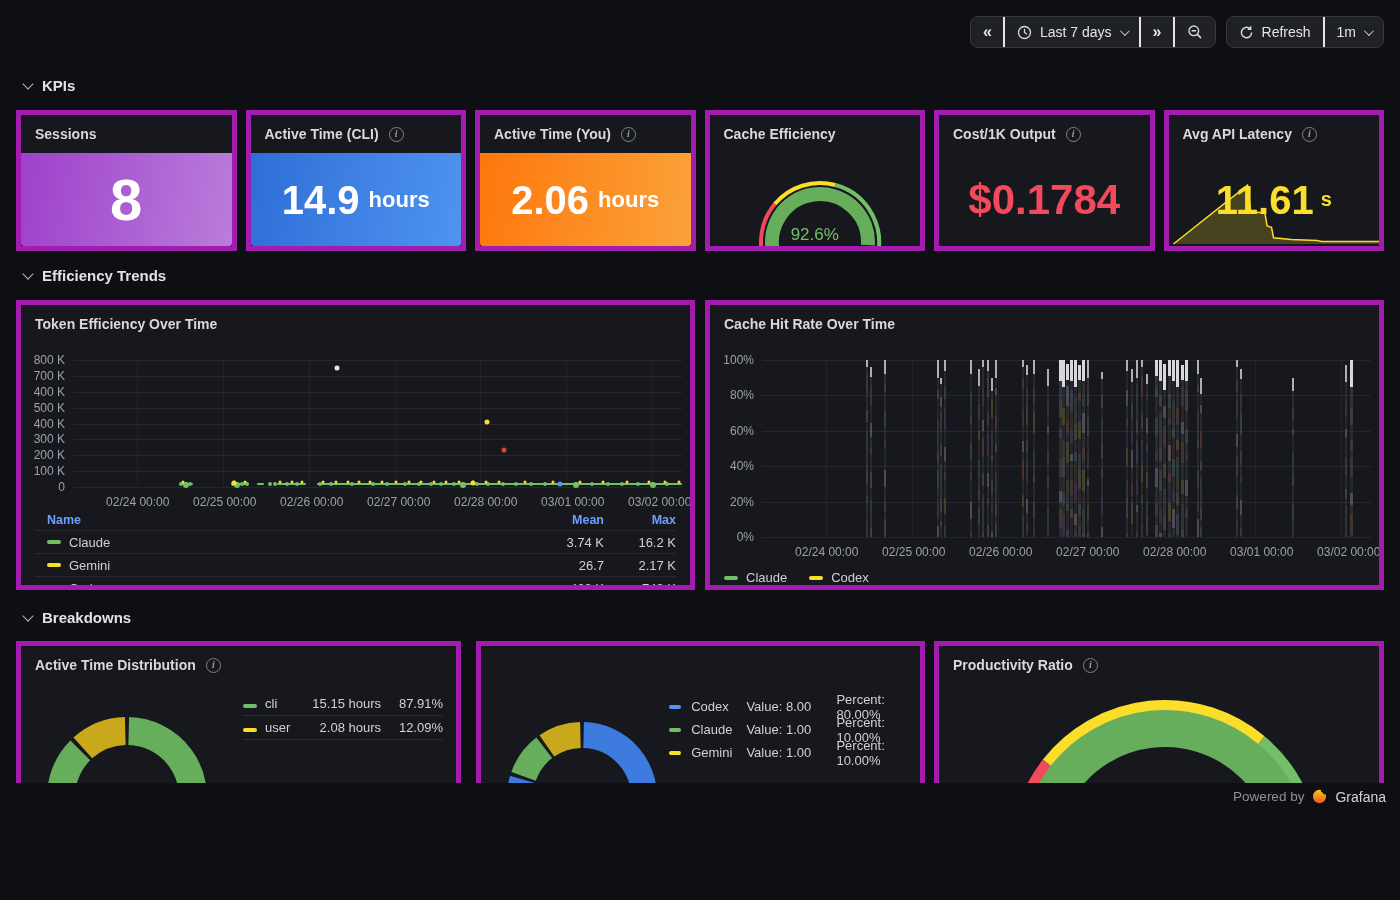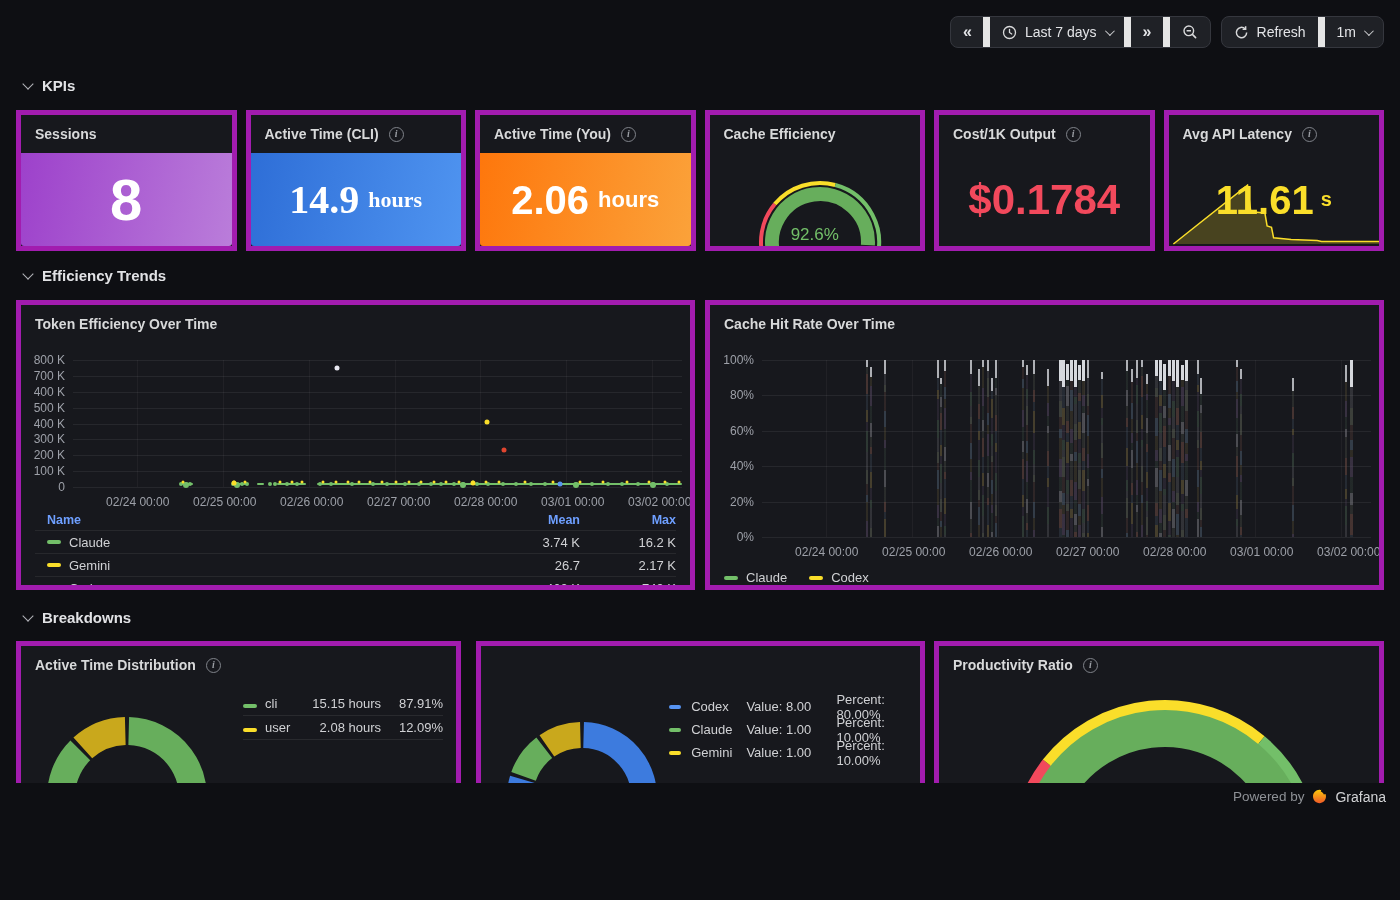--- a/index.html
+++ b/index.html
@@ -3,40 +3,40 @@
 <meta charset="utf-8">
 <style>
   * { margin:0; padding:0; box-sizing:border-box; }
   html,body { width:1400px; height:900px; background:#0e0f13; font-family:"Liberation Sans",sans-serif; overflow:hidden; }
   .page { position:relative; width:1400px; height:900px; background:#0e0f13; }
   .dash { position:absolute; left:0; top:0; width:1400px; height:783px; overflow:hidden; }
 
   
   .toolbar { position:absolute; top:16px; right:16px; display:flex; gap:10px; }
   .btn-group { display:flex; background:#1f2126; border:1px solid #35373e; border-radius:8px; overflow:hidden; height:32px; }
-  .tbtn { display:flex; align-items:center; gap:8px; padding:0 12px; background:transparent; border:none; border-left:7px solid #e5e5e5; color:#e3e4e7; font-family:"Liberation Sans",sans-serif; font-size:14px; font-weight:500; cursor:pointer; white-space:nowrap; }
+  .tbtn { display:flex; align-items:center; gap:8px; padding:0 12px; background:transparent; border:none; border-left:2px solid #e5e5e5; color:#e3e4e7; font-family:"Liberation Sans",sans-serif; font-size:14px; font-weight:500; cursor:pointer; white-space:nowrap; }
   .tbtn:first-child { border-left:none; }
   .chev { display:inline-block; width:7px; height:7px; border-right:1.6px solid #c9cacd; border-bottom:1.6px solid #c9cacd; transform:rotate(45deg) translateY(-2px); }
   .dbl { font-size:16px; font-weight:700; letter-spacing:-1px; }
 
   
   .section-h { position:absolute; left:24px; display:flex; align-items:center; gap:10px; color:#e1e2e5; font-size:15px; font-weight:700; cursor:pointer; }
   .section-h .sec-chev { width:8px; height:8px; border-right:1.7px solid #b3b5ba; border-bottom:1.7px solid #b3b5ba; transform:rotate(45deg); margin-top:-4px; }
 
   
   .panel { position:relative; background:#17181d; border:5px solid #a21caf; border-radius:0; overflow:hidden; }
   .phead { position:absolute; top:0; left:0; right:0; height:38px; display:flex; align-items:center; padding:0 14px; z-index:3; }
   .ptitle { color:#d8d9da; font-size:14px; font-weight:600; white-space:nowrap; }
   .info { width:15px; height:15px; min-width:15px; border:1.4px solid #80838a; border-radius:50%; color:#9b9ea4; font-family:"Liberation Serif",serif; font-style:italic; font-weight:700; font-size:10px; line-height:12px; display:inline-flex; align-items:center; justify-content:center; margin-left:10px; cursor:pointer; }
 
   .kpi-row { position:absolute; left:16px; top:110px; width:1368px; height:141px; display:grid; grid-template-columns:repeat(6,1fr); gap:9px; }
   .kpi-row .panel { height:141px; }
   .pbody { position:absolute; left:0; right:0; top:38px; bottom:0; display:flex; align-items:center; justify-content:center; }
   .grad-purple { background:linear-gradient(100deg,#9d41cb,#ba7dda); border-radius:0 0 3px 3px; }
-  .grad-blue   { background:linear-gradient(100deg,#2e6ed7,#4f94f0); border-radius:0 0 3px 3px;font-family:Liberation Serif, serif; }
+  .grad-blue   { background:linear-gradient(100deg,#2e6ed7,#4f94f0); border-radius:0 0 3px 3px; }
   .grad-orange { background:linear-gradient(100deg,#fe770c,#fba23a); border-radius:0 0 3px 3px; }
   .big-num { color:#fff; font-size:58px; font-weight:700; line-height:1; }
   .big-num.md { font-size:40px; }
   .unit { color:#fff; font-size:22px; font-weight:700; margin-left:9px; }
   .val-red { color:#f2495c; font-size:42px; font-weight:700; line-height:1; }
   .val-yellow { color:#fade2a; font-size:40px; font-weight:700; line-height:1; z-index:2; }
   .unit-yellow { color:#fade2a; font-size:20px; font-weight:700; margin-left:7px; z-index:2; }
   .gauge-val { position:absolute; left:0; right:0; top:72px; text-align:center; color:#73bf69; font-size:17px; font-weight:500; z-index:2; }
   .spark { position:absolute; left:0; right:0; bottom:0; height:70px; z-index:1; }
 
@@ -48,21 +48,21 @@
   .hgrid { position:absolute; left:0; right:0; height:1px; background:rgba(255,255,255,.065); }
   .vgrid { position:absolute; top:0; bottom:0; width:1px; background:rgba(255,255,255,.045); }
   .axis-label { position:absolute; font-size:12px; color:#9da0a8; white-space:nowrap; }
   .ylab { transform:translateY(-50%); text-align:right; }
   .xlab { transform:translateX(-50%); }
   .seg { position:absolute; height:2px; background:#73bf69; border-radius:1px; }
   .cdot { position:absolute; border-radius:50%; transform:translate(-50%,-50%); }
   .cbar { position:absolute; bottom:0; }
 
   .legend-table { position:absolute; left:14px; right:14px; font-size:13px; color:#d0d1d4; }
-  .lt-row { display:grid; grid-template-columns:1fr 95px 72px; align-items:center; height:23px; border-bottom:1px solid rgba(255,255,255,.07); padding-left:12px;gap:24px; }
+  .lt-row { display:grid; grid-template-columns:1fr 95px 72px; align-items:center; height:23px; border-bottom:1px solid rgba(255,255,255,.07); padding-left:12px; }
   .lt-head { color:#6e9fff; font-weight:700; font-size:12.5px; height:22px; }
   .lt-name { display:flex; align-items:center; gap:8px; cursor:pointer; }
   .lt-num { text-align:right; }
   .swatch { width:14px; height:4px; border-radius:2px; display:inline-block; }
   .inline-legend { position:absolute; display:flex; gap:22px; font-size:13px; color:#d0d1d4; }
   .il-item { display:flex; align-items:center; gap:8px; cursor:pointer; }
 
   
   .bd-p1 { position:absolute; left:16px;  top:641px; width:445px; height:260px; }
   .bd-p2 { position:absolute; left:476px; top:641px; width:449px; height:260px; }

